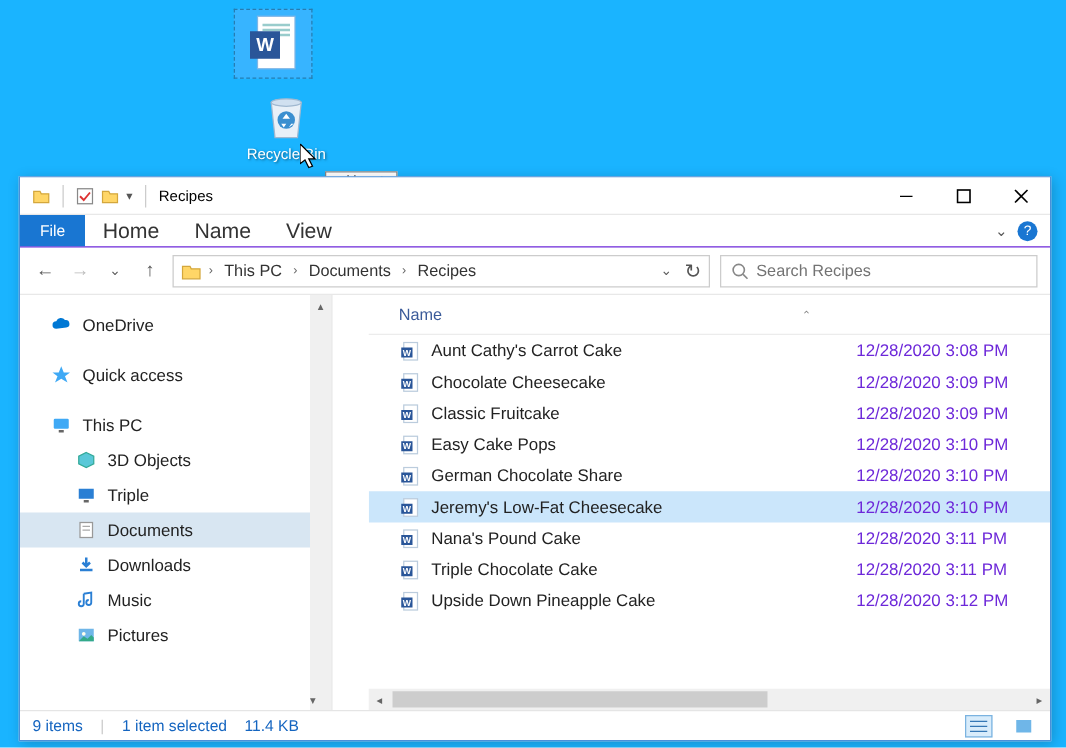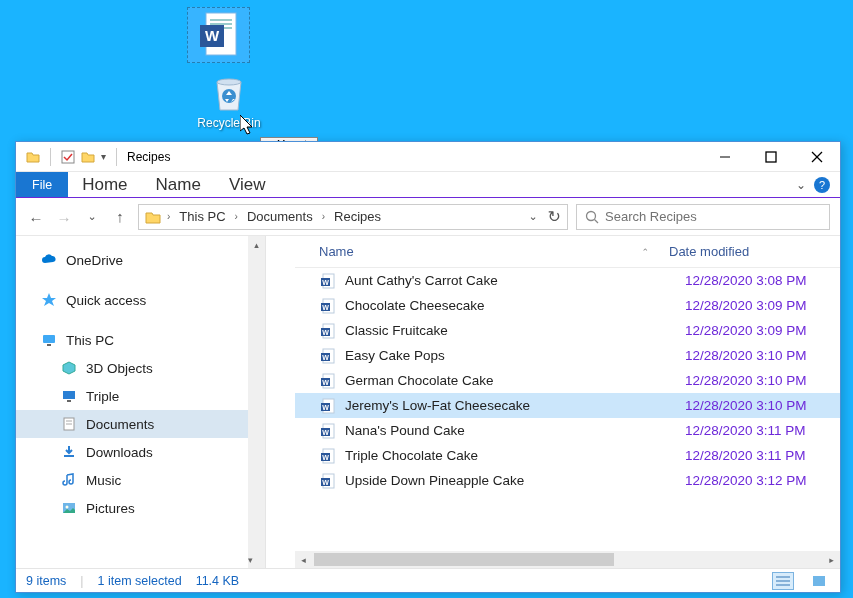--- a/index.html
+++ b/index.html
@@ -283,21 +283,20 @@
           <div class="down">▾</div>
       </div>
     </div>
 
     <div class="main">
       <div class="col-headers">
         <div class="col-name">
             <span>Name</span>
             <span class="sort-ind">⌃</span>
           </div>
-        <div class="col-date">Date modified</div>
       </div>
       <div class="file-list" id="file-list">
           <div class="file-row">
             <span class="file-icon">
               <svg width="16" height="16" viewBox="0 0 16 16">
                 <rect x="3" y="1" width="11" height="14" fill="#fff" stroke="#bcd"></rect>
                 <rect x="1" y="5" width="9" height="8" fill="#2a5699"></rect>
                 <text x="5.5" y="11.5" fill="#fff" font-size="7" font-weight="bold" text-anchor="middle">W</text>
               </svg>
             </span>
@@ -338,21 +337,21 @@
             <span class="file-date">12/28/2020 3:10 PM</span>
           </div>
           <div class="file-row">
             <span class="file-icon">
               <svg width="16" height="16" viewBox="0 0 16 16">
                 <rect x="3" y="1" width="11" height="14" fill="#fff" stroke="#bcd"></rect>
                 <rect x="1" y="5" width="9" height="8" fill="#2a5699"></rect>
                 <text x="5.5" y="11.5" fill="#fff" font-size="7" font-weight="bold" text-anchor="middle">W</text>
               </svg>
             </span>
-            <span class="file-name">German Chocolate Cake</span>
+            <span class="file-name">German Chocolate Share</span>
             <span class="file-date">12/28/2020 3:10 PM</span>
           </div>
           <div class="file-row selected">
             <span class="file-icon">
               <svg width="16" height="16" viewBox="0 0 16 16">
                 <rect x="3" y="1" width="11" height="14" fill="#fff" stroke="#bcd"></rect>
                 <rect x="1" y="5" width="9" height="8" fill="#2a5699"></rect>
                 <text x="5.5" y="11.5" fill="#fff" font-size="7" font-weight="bold" text-anchor="middle">W</text>
               </svg>
             </span>

